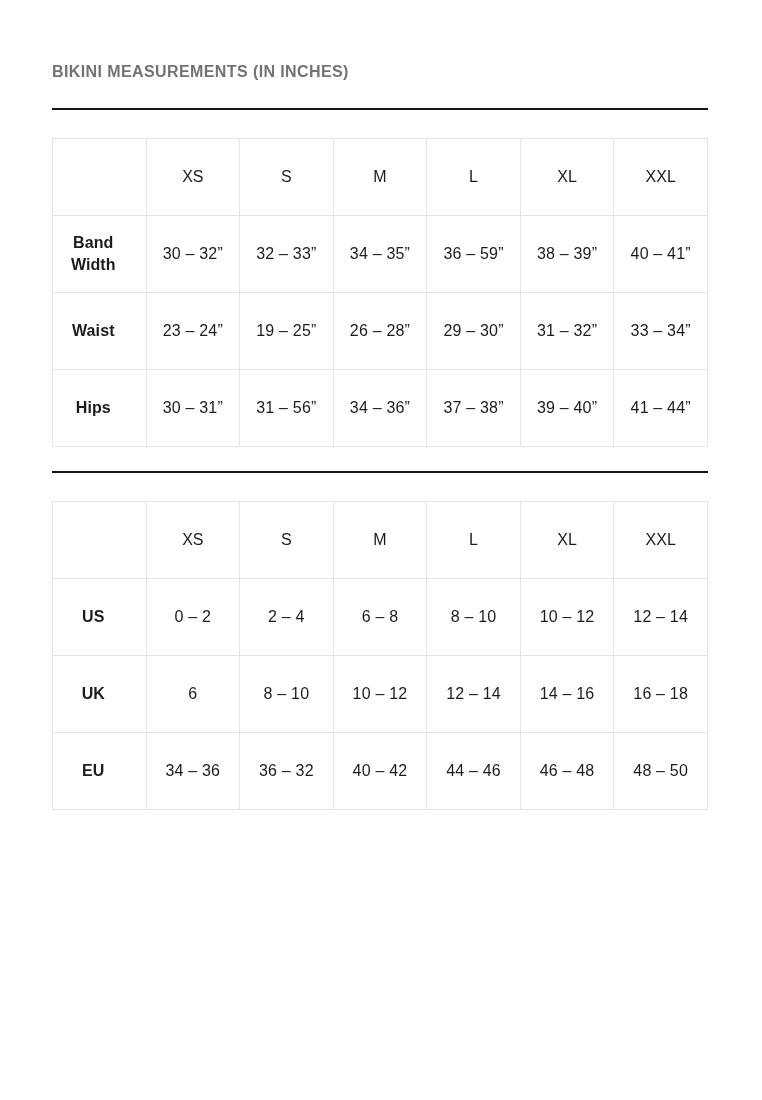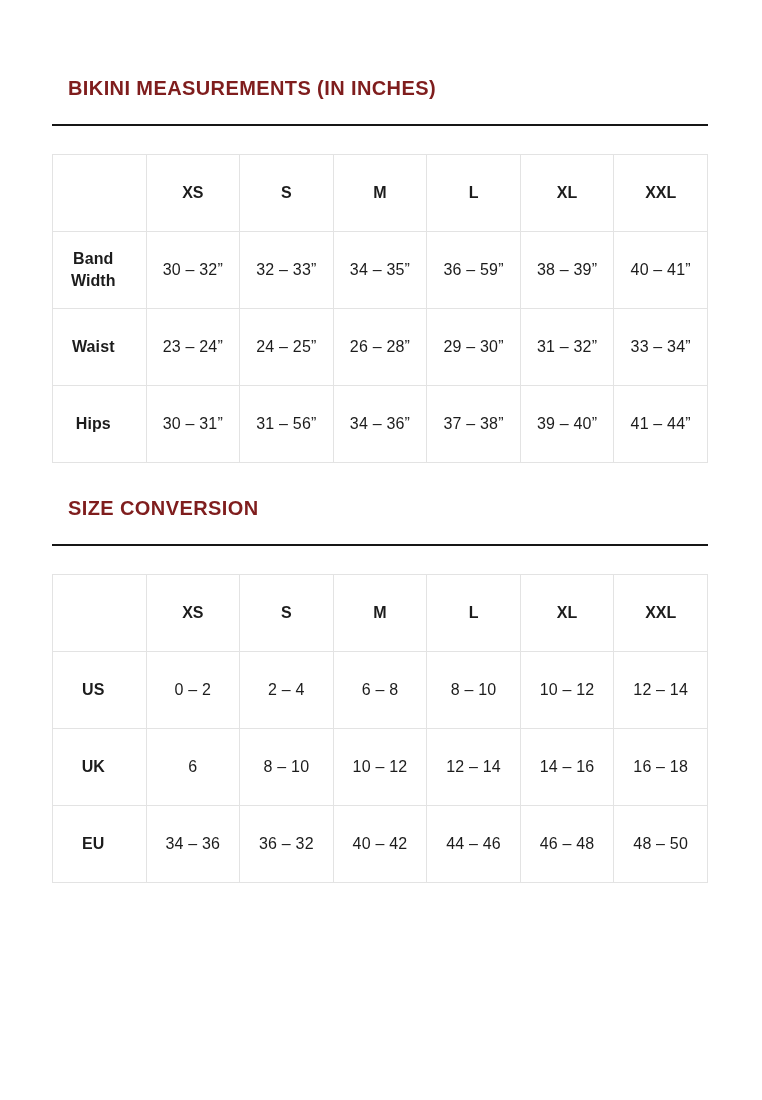--- a/index.html
+++ b/index.html
@@ -14,26 +14,26 @@
     color: #1c1c1c;
     -webkit-font-smoothing: antialiased;
     overflow: hidden;
   }
   .page {
     box-sizing: border-box;
     width: 762px;
     padding: 60px 54px 0 52px;
   }
   .section-title {
-    margin: 16px;
-    font-size: 20px;
+    margin: 0;
+    font-size: 16px;
     font-weight: 700;
     letter-spacing: 0.4px;
     line-height: 24px;
-    color: #7f1d1d;
+    color: #737373;
   }
   .title-rule {
     border: 0;
     margin: 24px 0 0 0;
     height: 2px;
     background: #161616;
     width: 100%;
   }
   table.size-table {
     border-collapse: collapse;
@@ -48,21 +48,21 @@
     text-align: center;
     vertical-align: middle;
     font-size: 16px;
     line-height: 1.4;
     padding: 4px 8px;
     box-sizing: border-box;
     background: #ffffff;
     color: #1c1c1c;
   }
   table.size-table th {
-    font-weight: 700;
+    font-weight: 400;
   }
   table.size-table td {
     font-weight: 400;
     letter-spacing: 0.2px;
   }
   table.size-table td.row-label {
     font-weight: 700;
     letter-spacing: 0.1px;
     padding-right: 20px;
   }
@@ -96,41 +96,40 @@
             <td>30 – 32”</td>
             <td>32 – 33”</td>
             <td>34 – 35”</td>
             <td>36 – 59”</td>
             <td>38 – 39”</td>
             <td>40 – 41”</td>
           </tr>
           <tr>
             <td class="row-label">Waist</td>
             <td>23 – 24”</td>
-            <td>24 – 25”</td>
+            <td>19 – 25”</td>
             <td>26 – 28”</td>
             <td>29 – 30”</td>
             <td>31 – 32”</td>
             <td>33 – 34”</td>
           </tr>
           <tr>
             <td class="row-label">Hips</td>
             <td>30 – 31”</td>
             <td>31 – 56”</td>
             <td>34 – 36”</td>
             <td>37 – 38”</td>
             <td>39 – 40”</td>
             <td>41 – 44”</td>
           </tr>
         </tbody>
       </table>
   </section>
 
   <section class="section-2">
-    <h2 class="section-title">SIZE CONVERSION</h2>
     <hr class="title-rule">
     <table class="size-table">
         <thead>
           <tr>
             <th scope="col"></th>
             <th scope="col">XS</th>
             <th scope="col">S</th>
             <th scope="col">M</th>
             <th scope="col">L</th>
             <th scope="col">XL</th>

